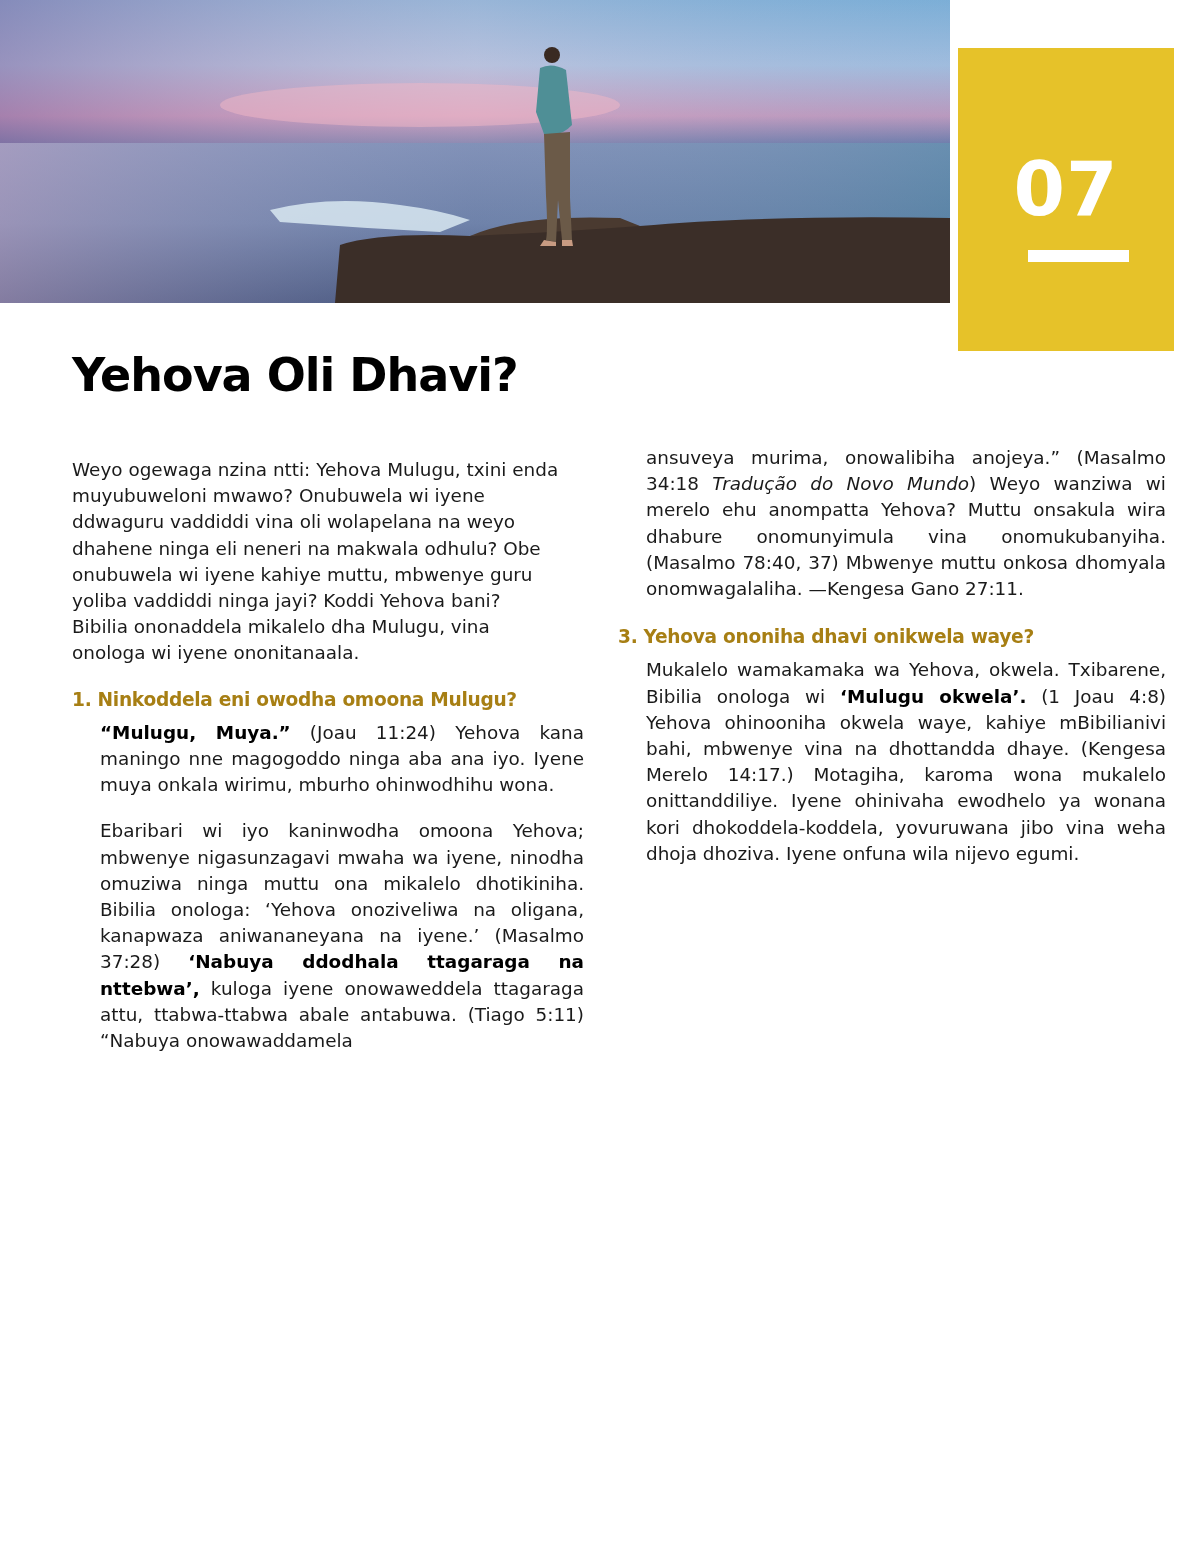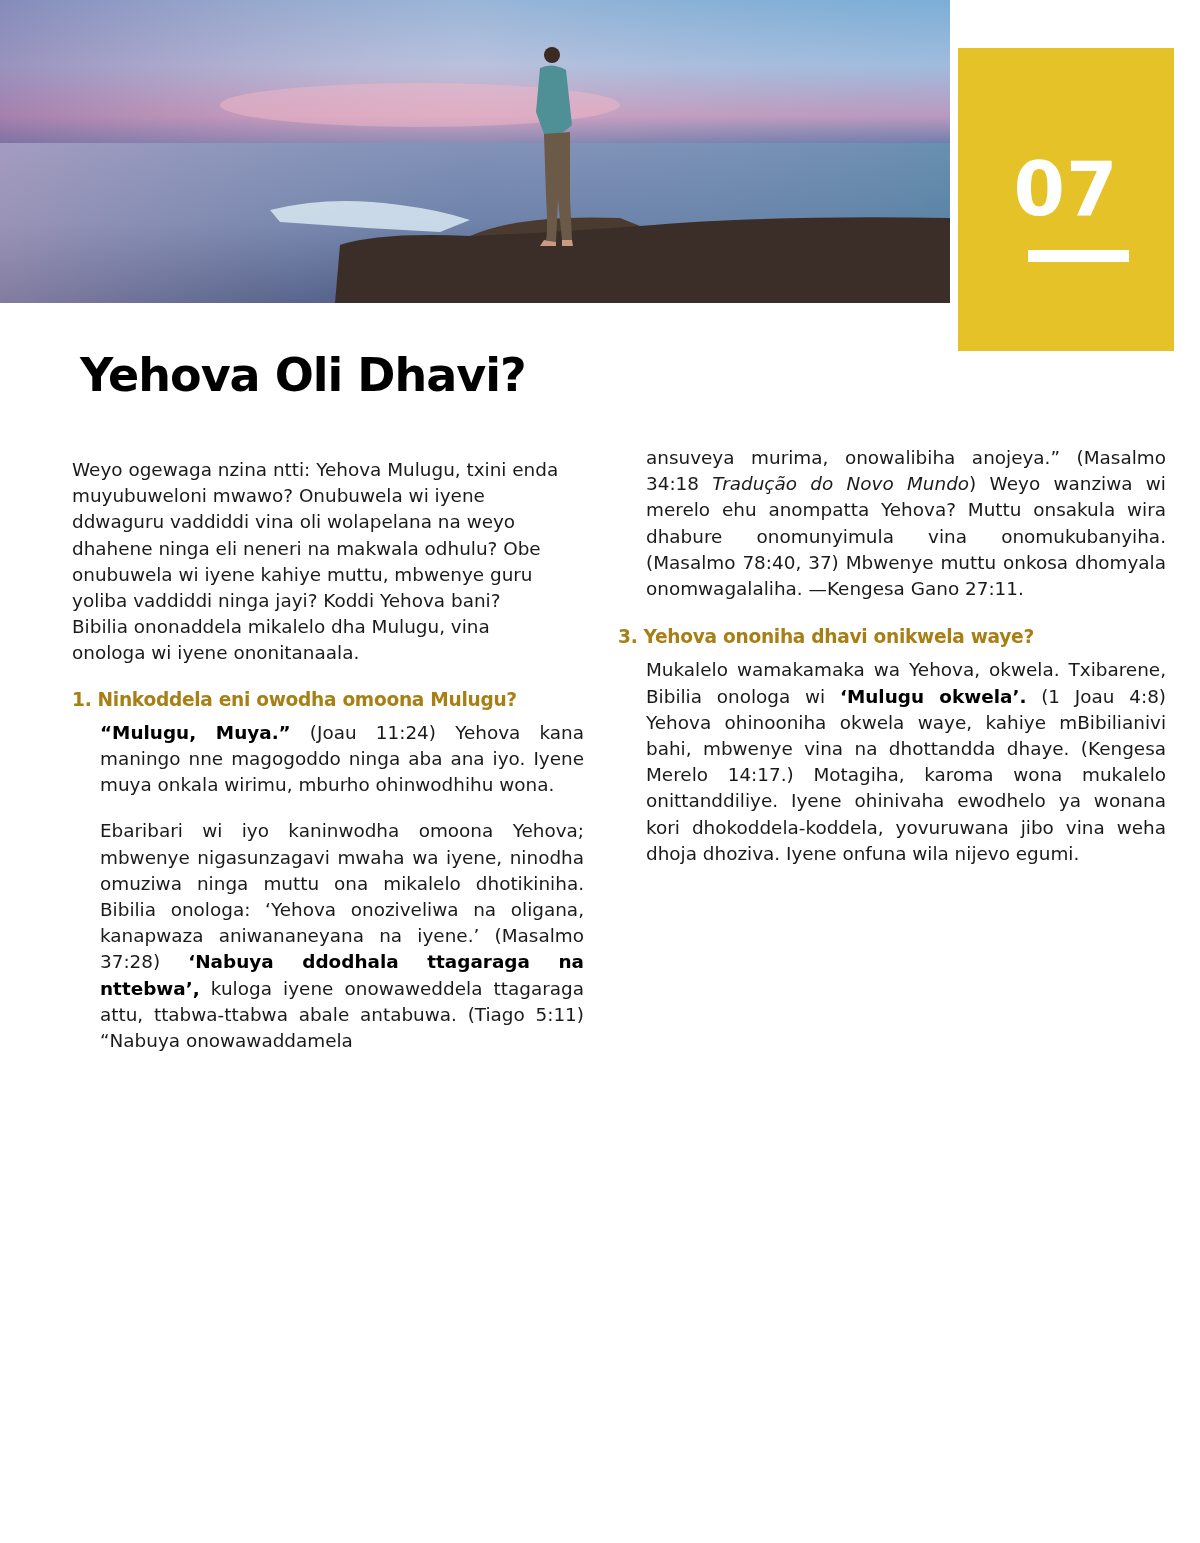--- a/index.html
+++ b/index.html
@@ -5,21 +5,21 @@
     html, body { margin: 0; padding: 0; background: #ffffff; }
     body { width: 1200px; height: 1543px; position: relative; overflow: hidden; font-family: "DejaVu Sans", sans-serif; color: #1a1a1a; }
 
     .hero { position: absolute; left: 0; top: 0; width: 950px; height: 303px; overflow: hidden; }
     .hero svg { display: block; width: 950px; height: 303px; }
 
     .badge { position: absolute; left: 958px; top: 0; width: 216px; height: 303px; background: #e6c229; margin-top: 48px; }
     .badge-num { position: absolute; left: 0; right: 0; top: 104px; text-align: center; color: #ffffff; font-family: "DejaVu Sans", sans-serif; font-weight: bold; font-size: 74px; letter-spacing: 1px; line-height: 1; }
     .badge-bar { position: absolute; left: 70px; width: 101px; top: 202px; height: 12px; background: #ffffff; }
 
-    .title { position: absolute; left: 80px; top: 350px; margin: 0; font-family: "DejaVu Sans", sans-serif; font-weight: bold; font-size: 46px; letter-spacing: -1px; color: #000000; line-height: 1.1; }
+    .title { position: absolute; left: 72px; top: 350px; margin: 0; font-family: "DejaVu Sans", sans-serif; font-weight: bold; font-size: 46px; letter-spacing: -1px; color: #000000; line-height: 1.1; }
 
     .col { position: absolute; top: 445px; font-size: 18.4px; line-height: 26.2px; }
     .col-left { left: 72px; width: 512px; margin-top: 12px; }
     .col-right { left: 618px; width: 548px; }
 
     .intro { margin: 0 0 20px 0; width: 490px; }
     .qhead { margin: 0 0 7px 0; color: #a77f14; font-weight: bold; font-size: 18.6px; letter-spacing: -0.3px; }
     .qbody { margin: 0 0 20px 28px; text-align: justify; }
     .col-right .qbody.cont { margin-left: 28px; margin-bottom: 22px; }
     b { font-weight: bold; color: #000; }

